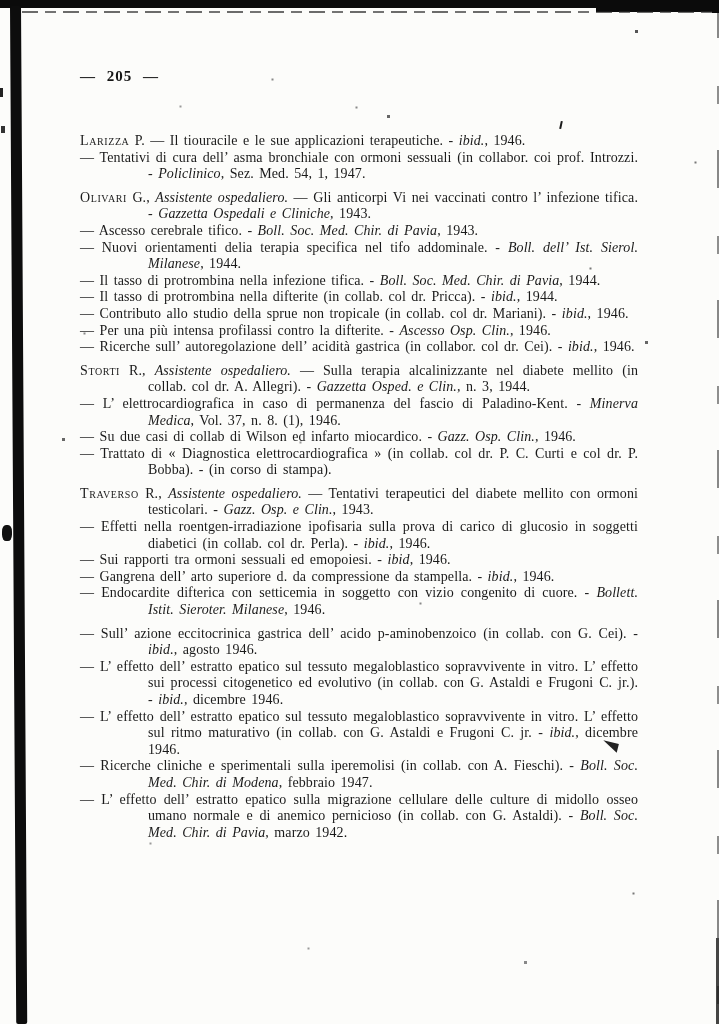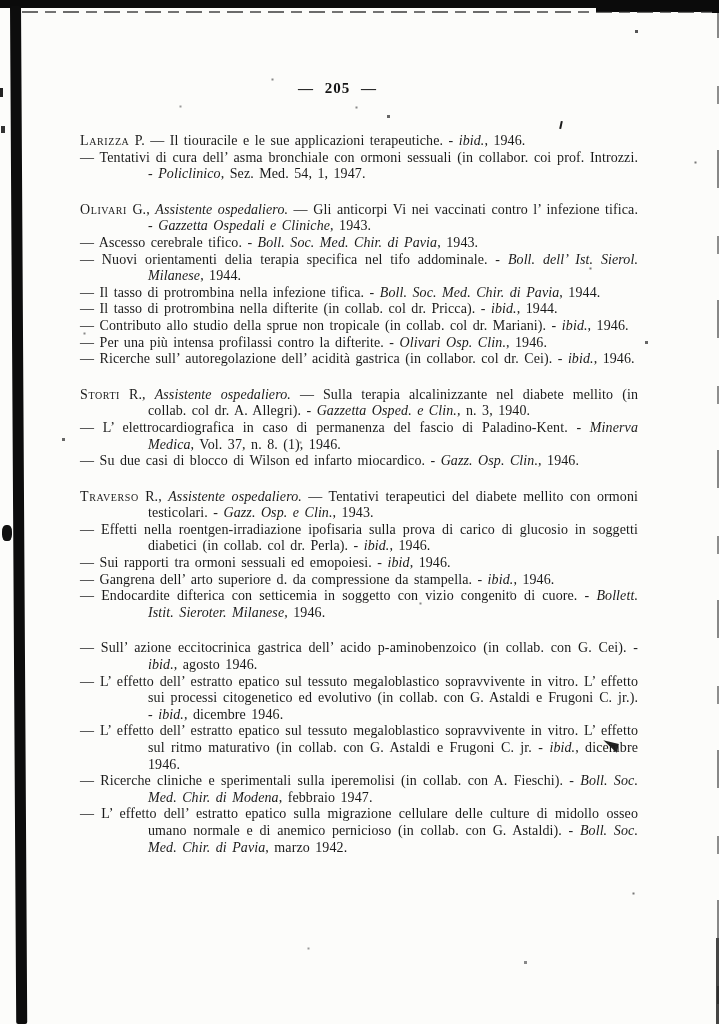--- a/index.html
+++ b/index.html
@@ -52,30 +52,30 @@
       388px 116px 0 1px #666, 272px 79px 0 0.5px #888, 180px 106px 0 0.5px #999,
       590px 268px 0 0.5px #777, 646px 342px 0 1px #666, 84px 333px 0 0.5px #888,
       300px 442px 0 0.5px #999, 63px 439px 0 1px #666, 420px 603px 0 0.5px #888,
       633px 893px 0 0.5px #777, 150px 843px 0 0.5px #999, 525px 962px 0 1px #888,
       308px 948px 0 0.5px #999, 695px 162px 0 0.5px #777, 356px 107px 0 0.5px #888,
       510px 592px 0 0.5px #999, 636px 31px 0 1px #555;
   }
 
   
   .page-number {
-    position: absolute; left: 80px; top: 80px; width: 515px;
-    text-align: center; font-weight: bold; font-size: 15px;
+    position: absolute; left: 80px; top: 68px; width: 515px;
+    font-weight: bold; font-size: 15px;
     letter-spacing: 1px; word-spacing: 6px; color: #151515;
   }
   .bibliography {
     position: absolute; left: 80px; top: 133px; width: 558px;
     font-size: 14px; line-height: 16.6px; word-spacing: 1.8px;
     letter-spacing: 0.1px; color: #1a1a1a;
   }
-  .section + .section { margin-top: 19px; }
+  .section + .section { margin-top: 7px; }
   .entry {
     margin: 0; padding-left: 68px; text-indent: -68px;
     text-align: justify; text-align-last: left;
   }
   .it { font-style: italic; }
   .sc { font-variant: small-caps; letter-spacing: 0.6px; }
 </style>
 </head>
 <body>
 
@@ -101,27 +101,28 @@
         <p class="entry"><span class="sc">Larizza</span><span> P. — Il tiouracile e le sue applicazioni terapeutiche. - </span><span class="it">ibid.</span><span>, 1946.</span></p>
         <p class="entry"><span>— Tentativi di cura dell’ asma bronchiale con ormoni sessuali (in collabor. coi prof. Introzzi. - </span><span class="it">Policlinico</span><span>, Sez. Med. 54, 1, 1947.</span></p>
       </div>
       <div class="section">
         <p class="entry"><span class="sc">Olivari</span><span> G., </span><span class="it">Assistente ospedaliero.</span><span> — Gli anticorpi Vi nei vaccinati contro l’ infezione tifica. - </span><span class="it">Gazzetta Ospedali e Cliniche</span><span>, 1943.</span></p>
         <p class="entry"><span>— Ascesso cerebrale tifico. - </span><span class="it">Boll. Soc. Med. Chir. di Pavia</span><span>, 1943.</span></p>
         <p class="entry"><span>— Nuovi orientamenti delia terapia specifica nel tifo addominale. - </span><span class="it">Boll. dell’ Ist. Sierol. Milanese</span><span>, 1944.</span></p>
         <p class="entry"><span>— Il tasso di protrombina nella infezione tifica. - </span><span class="it">Boll. Soc. Med. Chir. di Pavia</span><span>, 1944.</span></p>
         <p class="entry"><span>— Il tasso di protrombina nella difterite (in collab. col dr. Pricca). - </span><span class="it">ibid.</span><span>, 1944.</span></p>
         <p class="entry"><span>— Contributo allo studio della sprue non tropicale (in collab. col dr. Mariani). - </span><span class="it">ibid.</span><span>, 1946.</span></p>
-        <p class="entry"><span>— Per una più intensa profilassi contro la difterite. - </span><span class="it">Olivari Osp. Clin.</span><span>, 1946.</span></p>
+        <p class="entry"><span>— Per una più intensa profilassi contro la difterite. - </span><span class="it">Ascesso Osp. Clin.</span><span>, 1946.</span></p>
         <p class="entry"><span>— Ricerche sull’ autoregolazione dell’ acidità gastrica (in collabor. col dr. Cei). - </span><span class="it">ibid.</span><span>, 1946.</span></p>
       </div>
       <div class="section">
-        <p class="entry"><span class="sc">Storti</span><span> R., </span><span class="it">Assistente ospedaliero.</span><span> — Sulla terapia alcalinizzante nel diabete mellito (in collab. col dr. A. Allegri). - </span><span class="it">Gazzetta Osped. e Clin.</span><span>, n. 3, 1940.</span></p>
+        <p class="entry"><span class="sc">Storti</span><span> R., </span><span class="it">Assistente ospedaliero.</span><span> — Sulla terapia alcalinizzante nel diabete mellito (in collab. col dr. A. Allegri). - </span><span class="it">Gazzetta Osped. e Clin.</span><span>, n. 3, 1944.</span></p>
         <p class="entry"><span>— L’ elettrocardiografica in caso di permanenza del fascio di Paladino-Kent. - </span><span class="it">Minerva Medica</span><span>, Vol. 37, n. 8. (1), 1946.</span></p>
-        <p class="entry"><span>— Su due casi di blocco di Wilson ed infarto miocardico. - </span><span class="it">Gazz. Osp. Clin.</span><span>, 1946.</span></p>
+        <p class="entry"><span>— Su due casi di collab di Wilson ed infarto miocardico. - </span><span class="it">Gazz. Osp. Clin.</span><span>, 1946.</span></p>
+        <p class="entry"><span>— Trattato di « Diagnostica elettrocardiografica » (in collab. col dr. P. C. Curti e col dr. P. Bobba). - (in corso di stampa).</span></p>
       </div>
       <div class="section">
         <p class="entry"><span class="sc">Traverso</span><span> R., </span><span class="it">Assistente ospedaliero.</span><span> — Tentativi terapeutici del diabete mellito con ormoni testicolari. - </span><span class="it">Gazz. Osp. e Clin.</span><span>, 1943.</span></p>
         <p class="entry"><span>— Effetti nella roentgen-irradiazione ipofisaria sulla prova di carico di glucosio in soggetti diabetici (in collab. col dr. Perla). - </span><span class="it">ibid.</span><span>, 1946.</span></p>
         <p class="entry"><span>— Sui rapporti tra ormoni sessuali ed emopoiesi. - </span><span class="it">ibid</span><span>, 1946.</span></p>
         <p class="entry"><span>— Gangrena dell’ arto superiore d. da compressione da stampella. - </span><span class="it">ibid.</span><span>, 1946.</span></p>
         <p class="entry"><span>— Endocardite difterica con setticemia in soggetto con vizio congenito di cuore. - </span><span class="it">Bollett. Istit. Sieroter. Milanese</span><span>, 1946.</span></p>
       </div>
       <div class="section">
         <p class="entry"><span>— Sull’ azione eccitocrinica gastrica dell’ acido p-aminobenzoico (in collab. con G. Cei). - </span><span class="it">ibid.</span><span>, agosto 1946.</span></p>

